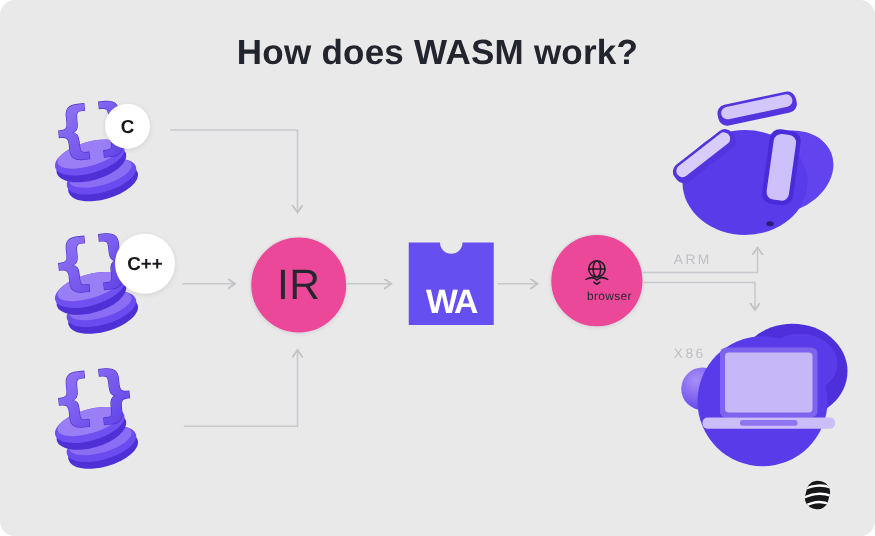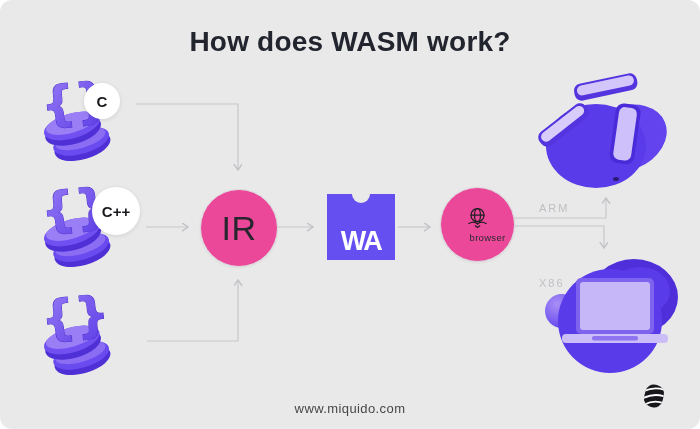--- a/index.html
+++ b/index.html
@@ -158,23 +158,20 @@
     <ellipse cx="94" cy="44" rx="44" ry="38" fill="#4E2FD9"></ellipse>
     <ellipse cx="100" cy="38" rx="30" ry="24" fill="#5A3BE9"></ellipse>
     <circle cx="22" cy="58" r="17" fill="url(#sphereGrad)"></circle>
     <circle cx="70" cy="68" r="52" fill="#5A3BE9"></circle>
     <rect x="36" y="25" width="78" height="56" rx="5" fill="#7E63EE"></rect>
     <rect x="40" y="29" width="70" height="48" rx="3" fill="#C5B7F8"></rect>
     <rect x="22" y="81" width="106" height="9" rx="4" fill="#CBBDF8"></rect>
     <rect x="52" y="83" width="46" height="4.5" rx="2" fill="#8E74F0"></rect>
   </svg>
 
-  <div class="footer">
-    <span>www.miquido.com</span>
-  </div>
 
   <svg class="logo" viewBox="0 0 34 36">
     <defs>
       <clipPath id="logoClip">
         <rect x="7" y="6" width="20" height="24" rx="9" transform="rotate(14 17 18)"></rect>
       </clipPath>
     </defs>
     <rect x="7" y="6" width="20" height="24" rx="9" transform="rotate(14 17 18)" fill="#17171B"></rect>
     <g clip-path="url(#logoClip)" stroke="#FFFFFF" stroke-width="2" fill="none">
       <path d="M2 15 Q 17 6 32 13"></path>

